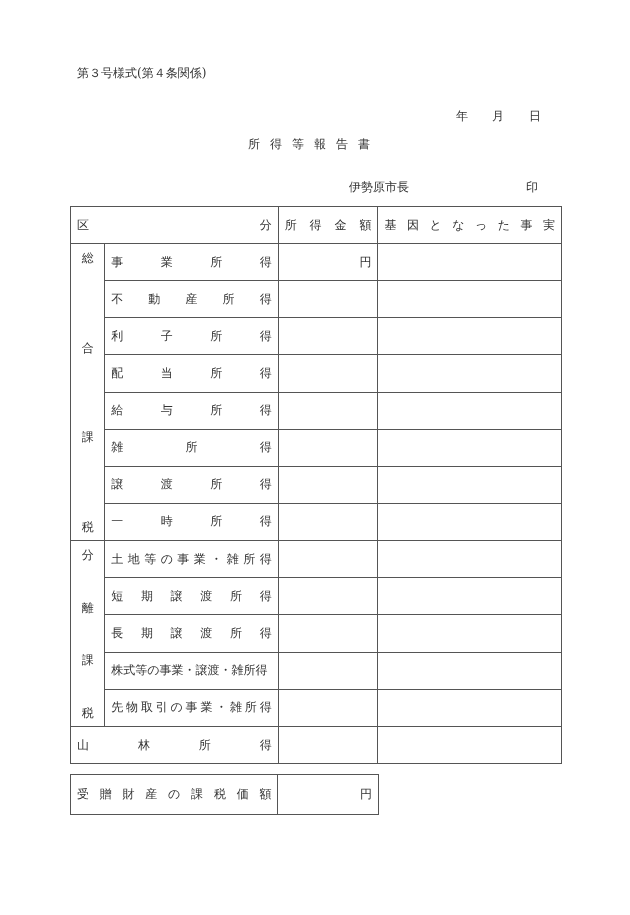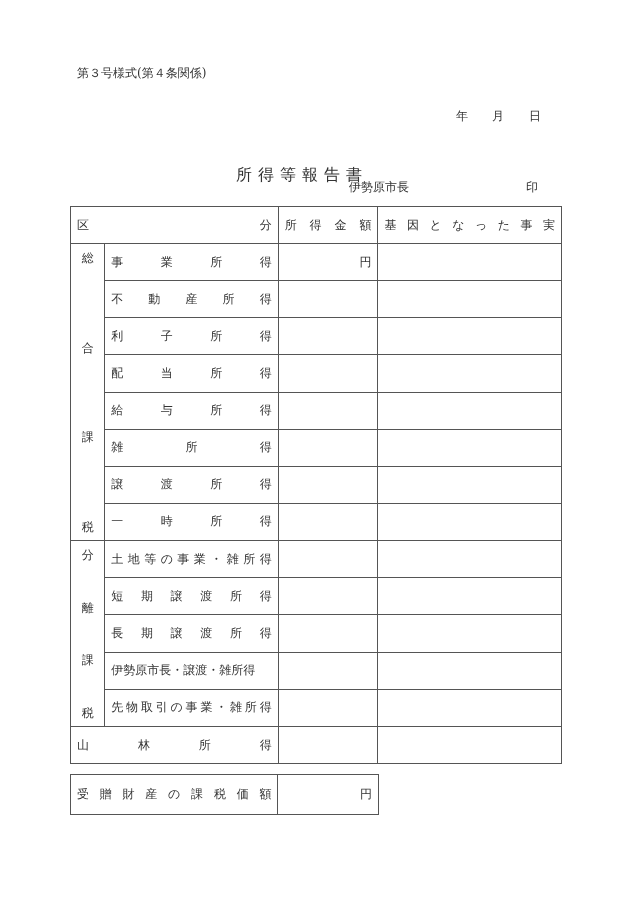--- a/index.html
+++ b/index.html
@@ -1,20 +1,20 @@
 <!DOCTYPE html>
 <html><head>
 <meta charset="utf-8">
 <style>
   html, body { margin:0; padding:0; background:#ffffff; }
   body { width:630px; height:915px; position:relative; font-family:"DejaVu Serif","Liberation Serif",serif; color:#333; font-size:12px; overflow:hidden; }
   .abs { position:absolute; }
   .form-no { left:77px; top:65px; font-size:12px; letter-spacing:0; }
   .date { top:108px; font-size:12px; }
-  .title { left:236px; top:136px; font-size:16px;margin-top:29px; }
+  .title { left:248px; top:136px; font-size:12px; }
   .title span { display:inline-block; width:22px; }
   .mayor { left:349px; top:179px; font-size:12px; }
   .seal { left:526px; top:179px; font-size:12px; }
   table { border-collapse:collapse; position:absolute; }
   td { border:1px solid #555; padding:0; height:36px; font-size:12px; vertical-align:middle; }
   .spread { display:flex; justify-content:space-between; padding:0 6px 0 6px; }
   .main { left:70px; top:206px; width:492px; }
   .c0 { width:34px; }
   .c1 { width:172px; }
   .c2 { width:99px; }
@@ -229,21 +229,21 @@
             <span>所</span>
             <span>得</span>
           </div>
         </td>
         <td class="yen"></td>
         <td></td>
       </tr>
       <tr>
         <td>
           <div class="spread" style="justify-content: flex-start;">
-            <span>伊勢原市長・譲渡・雑所得</span>
+            <span>株式等の事業・譲渡・雑所得</span>
           </div>
         </td>
         <td class="yen"></td>
         <td></td>
       </tr>
       <tr>
         <td>
           <div class="spread">
             <span>先</span>
             <span>物</span>

